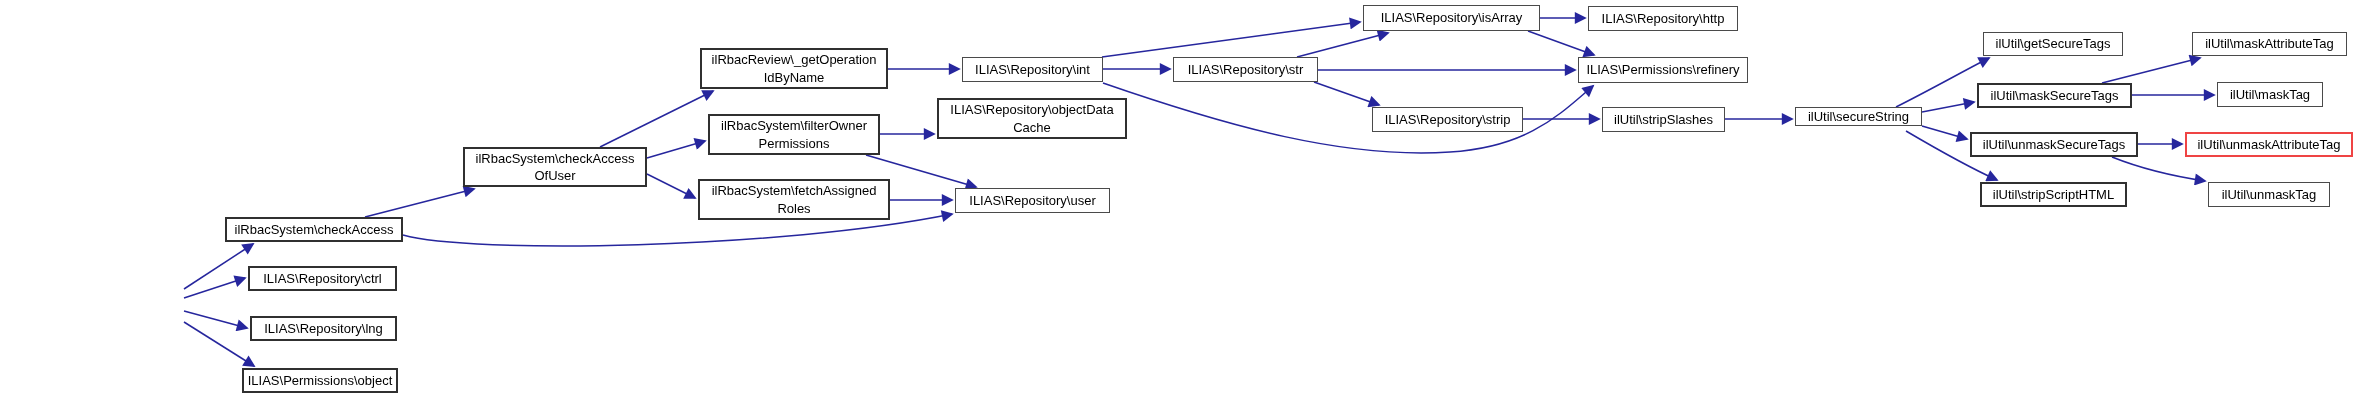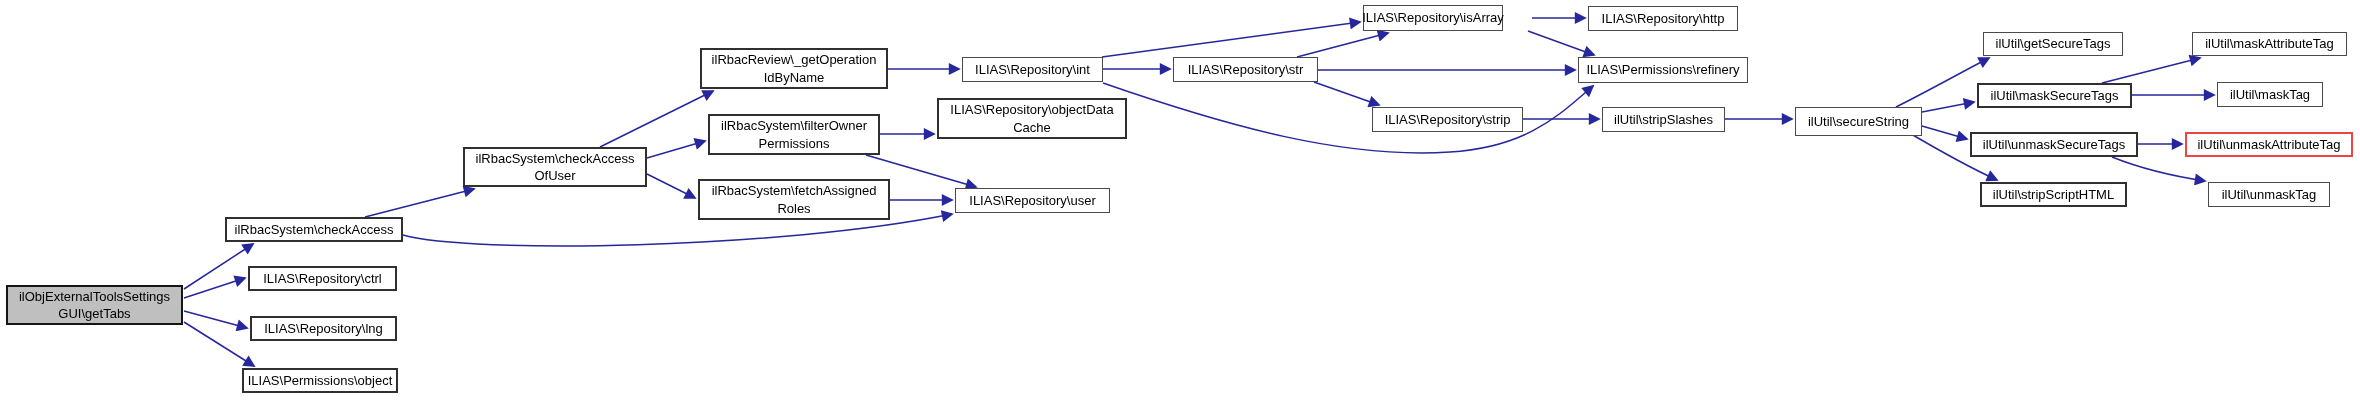--- a/index.html
+++ b/index.html
@@ -62,45 +62,43 @@
       <path d="M1725,119 L1792,119" fill="none" stroke="#26269d" stroke-width="1.5" marker-end="url(#arrow)"></path>
       <path d="M1896,107 C1930,90 1958,74 1989,58" fill="none" stroke="#26269d" stroke-width="1.5" marker-end="url(#arrow)"></path>
       <path d="M1922,112 L1974,102" fill="none" stroke="#26269d" stroke-width="1.5" marker-end="url(#arrow)"></path>
       <path d="M1922,126 L1967,139" fill="none" stroke="#26269d" stroke-width="1.5" marker-end="url(#arrow)"></path>
       <path d="M1906,131 C1940,151 1966,166 1997,180" fill="none" stroke="#26269d" stroke-width="1.5" marker-end="url(#arrow)"></path>
       <path d="M2102,83 L2200,58" fill="none" stroke="#26269d" stroke-width="1.5" marker-end="url(#arrow)"></path>
       <path d="M2132,95 L2214,95" fill="none" stroke="#26269d" stroke-width="1.5" marker-end="url(#arrow)"></path>
       <path d="M2138,144 L2182,144" fill="none" stroke="#26269d" stroke-width="1.5" marker-end="url(#arrow)"></path>
       <path d="M2112,157 C2142,169 2172,176 2205,181" fill="none" stroke="#26269d" stroke-width="1.5" marker-end="url(#arrow)"></path>
     </svg>
-    <div class="node root" style="left: 6px; top: 285px; width: 177px; height: 40px;">ilObjExternalToolsSettings
-GUI\getTabs</div>
     <div class="node bold" style="left: 225px; top: 217px; width: 178px; height: 25px;">ilRbacSystem\checkAccess</div>
     <div class="node bold" style="left: 248px; top: 266px; width: 149px; height: 25px;">ILIAS\Repository\ctrl</div>
     <div class="node bold" style="left: 250px; top: 316px; width: 147px; height: 25px;">ILIAS\Repository\lng</div>
     <div class="node bold" style="left: 242px; top: 368px; width: 156px; height: 25px;">ILIAS\Permissions\object</div>
     <div class="node bold" style="left: 463px; top: 147px; width: 184px; height: 40px;">ilRbacSystem\checkAccess
 OfUser</div>
     <div class="node bold" style="left: 700px; top: 48px; width: 188px; height: 41px;">ilRbacReview\_getOperation
 IdByName</div>
     <div class="node bold" style="left: 708px; top: 114px; width: 172px; height: 41px;">ilRbacSystem\filterOwner
 Permissions</div>
     <div class="node bold" style="left: 698px; top: 179px; width: 192px; height: 41px;">ilRbacSystem\fetchAssigned
 Roles</div>
     <div class="node " style="left: 962px; top: 57px; width: 141px; height: 25px;">ILIAS\Repository\int</div>
     <div class="node bold" style="left: 937px; top: 98px; width: 190px; height: 41px;">ILIAS\Repository\objectData
 Cache</div>
     <div class="node " style="left: 955px; top: 188px; width: 155px; height: 25px;">ILIAS\Repository\user</div>
     <div class="node " style="left: 1173px; top: 57px; width: 145px; height: 25px;">ILIAS\Repository\str</div>
-    <div class="node " style="left: 1363px; top: 5px; width: 140px; height: 26px;">ILIAS\Repository\isArray</div>
+    <div class="node " style="left: 1363px; top: 5px; width: 177px; height: 26px;">ILIAS\Repository\isArray</div>
     <div class="node " style="left: 1372px; top: 107px; width: 151px; height: 25px;">ILIAS\Repository\strip</div>
     <div class="node " style="left: 1588px; top: 6px; width: 150px; height: 25px;">ILIAS\Repository\http</div>
     <div class="node " style="left: 1578px; top: 57px; width: 170px; height: 26px;">ILIAS\Permissions\refinery</div>
     <div class="node " style="left: 1602px; top: 107px; width: 123px; height: 25px;">ilUtil\stripSlashes</div>
-    <div class="node " style="left: 1795px; top: 107px; width: 127px; height: 29px;">ilUtil\secureString</div>
+    <div class="node " style="left: 1795px; top: 107px; width: 127px; height: 19px;">ilUtil\secureString</div>
     <div class="node " style="left: 1983px; top: 32px; width: 140px; height: 24px;">ilUtil\getSecureTags</div>
     <div class="node bold" style="left: 1977px; top: 83px; width: 155px; height: 25px;">ilUtil\maskSecureTags</div>
     <div class="node bold" style="left: 1970px; top: 132px; width: 168px; height: 25px; text-align: center;">ilUtil\unmaskSecureTags</div>
     <div class="node bold" style="left: 1980px; top: 182px; width: 147px; height: 25px;">ilUtil\stripScriptHTML</div>
     <div class="node " style="left: 2192px; top: 32px; width: 155px; height: 24px;">ilUtil\maskAttributeTag</div>
     <div class="node " style="left: 2217px; top: 82px; width: 106px; height: 25px;">ilUtil\maskTag</div>
     <div class="node red" style="left: 2185px; top: 132px; width: 168px; height: 25px;">ilUtil\unmaskAttributeTag</div>
     <div class="node " style="left: 2208px; top: 182px; width: 122px; height: 25px;">ilUtil\unmaskTag</div>
   </div>
 

